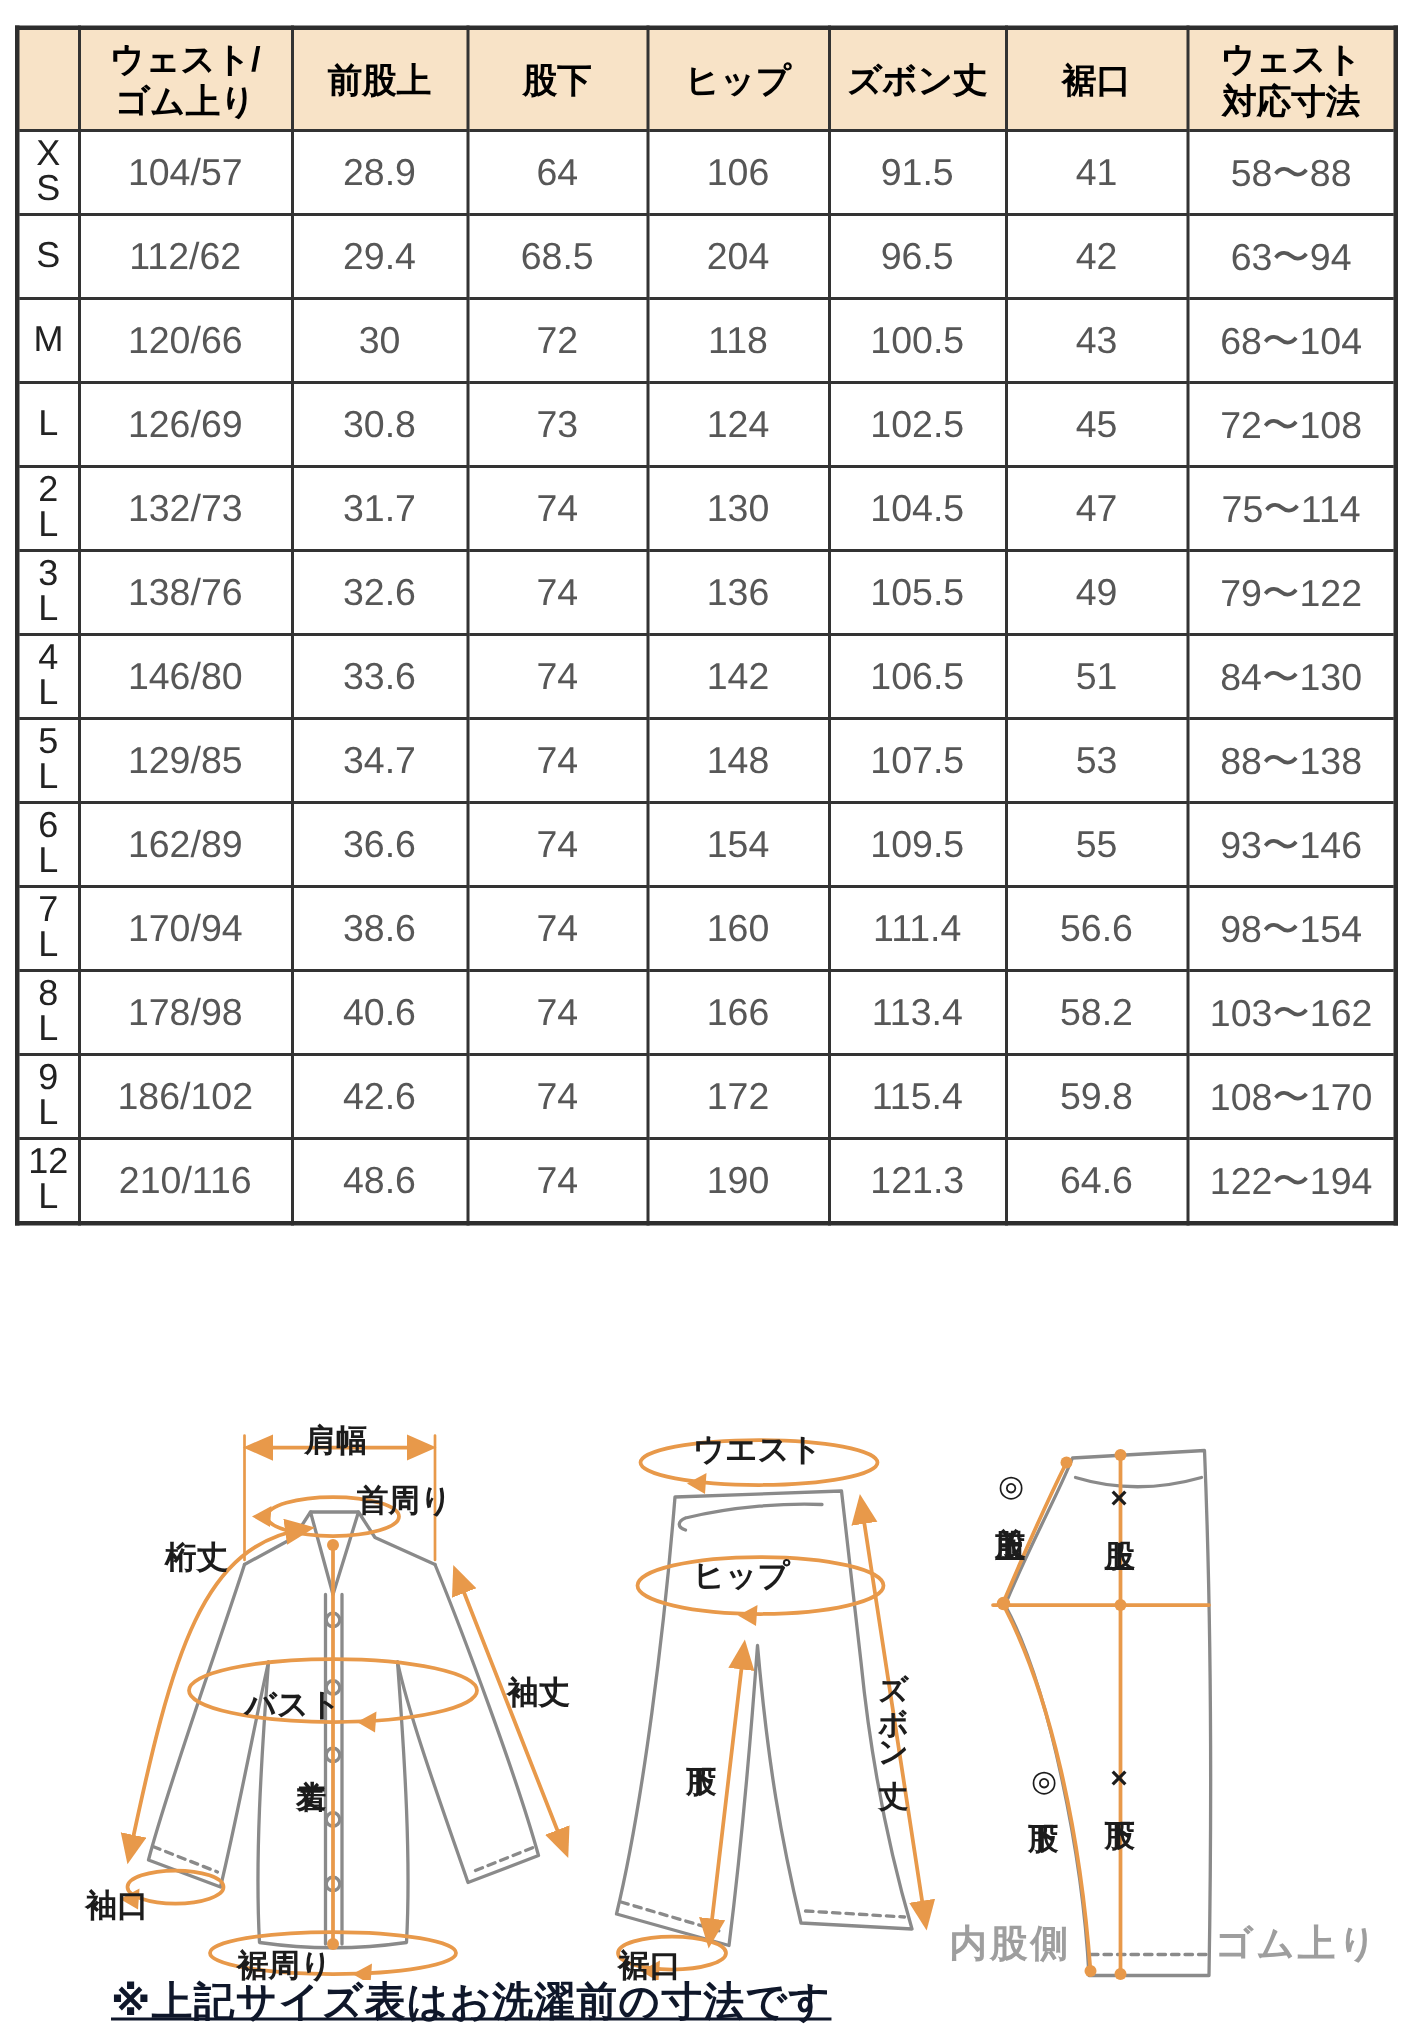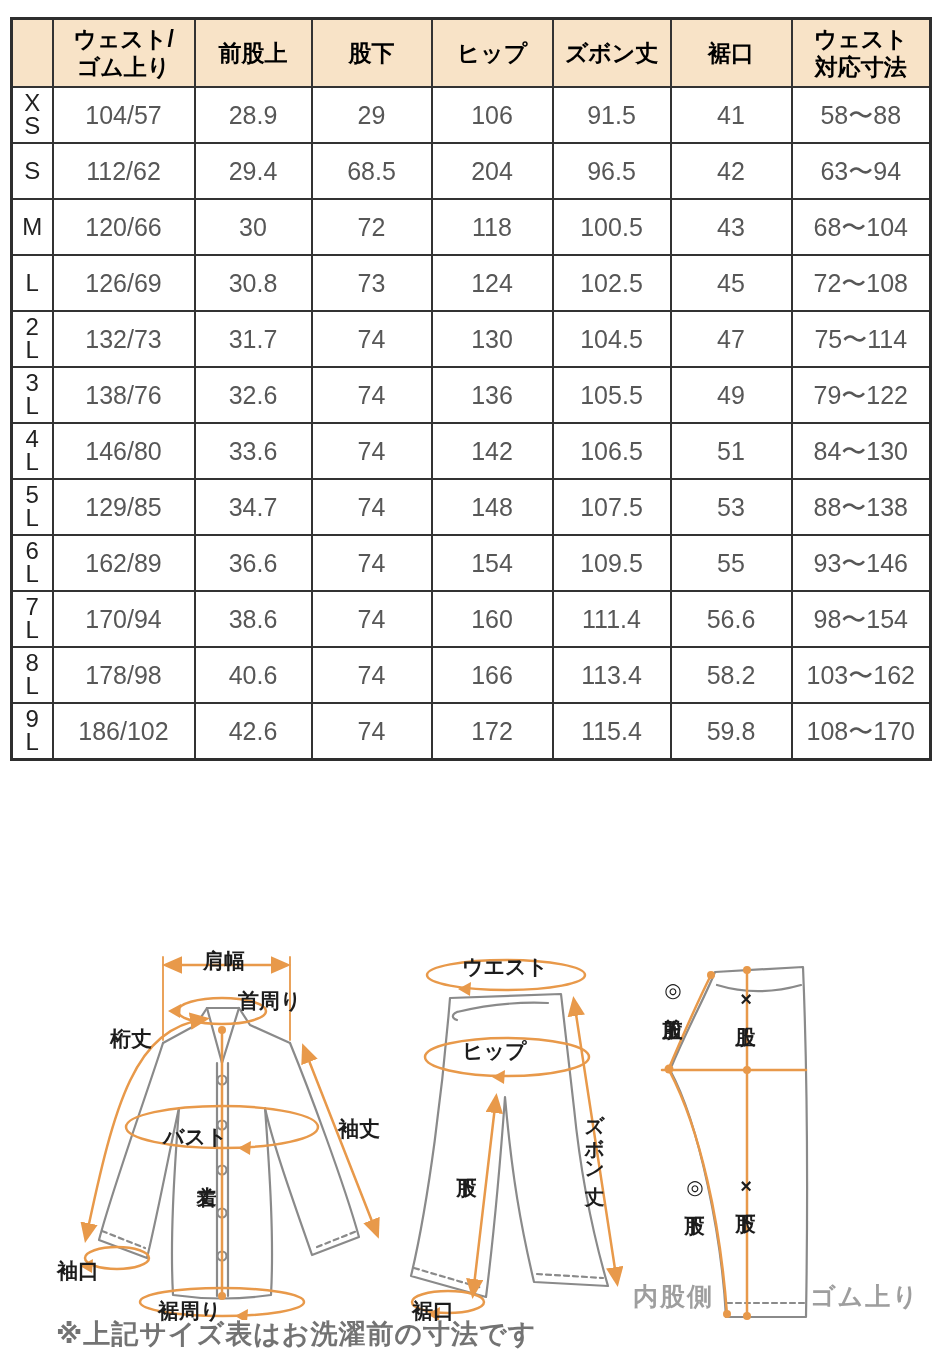--- a/index.html
+++ b/index.html
@@ -14,21 +14,21 @@
   table.size tbody td{color:#575757;font-size:25px;font-weight:normal;height:54px;}
   table.size tbody th.size-cell{font-size:24px;color:#222;font-weight:normal;line-height:0.95;background:#fff;}
 
   
   .diagrams{position:absolute;left:0;top:945px;width:940px;height:375px;}
   .diagrams svg{position:absolute;left:0;top:0;}
   .dlabel{position:absolute;font-weight:bold;color:#1c1c1c;font-size:21px;line-height:1.05;white-space:nowrap;}
   .dlabel.vert{writing-mode:vertical-rl;text-orientation:upright;letter-spacing:1px;font-size:20px;}
   .dlabel.gray{color:#9e9e9e;font-size:25px;letter-spacing:2px;text-align:center;}
 
-  .note{position:absolute;left:56px;top:1316px;font-size:27px;font-weight:bold;color:#737373;letter-spacing:1px;}
+  .note{position:absolute;left:74px;top:1316px;font-size:27px;font-weight:bold;color:#0f172a;letter-spacing:1px;text-decoration:underline;}
 </style>
 </head>
 <body>
 
 <div class="page">
 
   <table class="size" id="size-table">
     <colgroup>
       <col style="width:41px">
         <col style="width:142px">
@@ -49,21 +49,21 @@
           <th>ズボン丈</th>
           <th>裾口</th>
           <th>ウェスト<br>対応寸法</th>
         </tr>
       </thead>
     <tbody>
         <tr>
           <th class="size-cell">X<br>S</th>
           <td>104/57</td>
           <td>28.9</td>
-          <td>29</td>
+          <td>64</td>
           <td>106</td>
           <td>91.5</td>
           <td>41</td>
           <td>58〜88</td>
         </tr>
         <tr>
           <th class="size-cell">S</th>
           <td>112/62</td>
           <td>29.4</td>
           <td>68.5</td>
@@ -164,20 +164,30 @@
         </tr>
         <tr>
           <th class="size-cell">9<br>L</th>
           <td>186/102</td>
           <td>42.6</td>
           <td>74</td>
           <td>172</td>
           <td>115.4</td>
           <td>59.8</td>
           <td>108〜170</td>
+        </tr>
+        <tr>
+          <th class="size-cell">12<br>L</th>
+          <td>210/116</td>
+          <td>48.6</td>
+          <td>74</td>
+          <td>190</td>
+          <td>121.3</td>
+          <td>64.6</td>
+          <td>122〜194</td>
         </tr>
       </tbody>
   </table>
 
   <div class="diagrams">
     <svg width="940" height="375" viewBox="0 0 940 375">
       <defs>
         <marker id="arr" orient="auto-start-reverse" markerWidth="9" markerHeight="8" refX="6" refY="3.5">
           <path d="M0,0 L8,3.5 L0,7 z" fill="#E8994A"></path>
         </marker>

